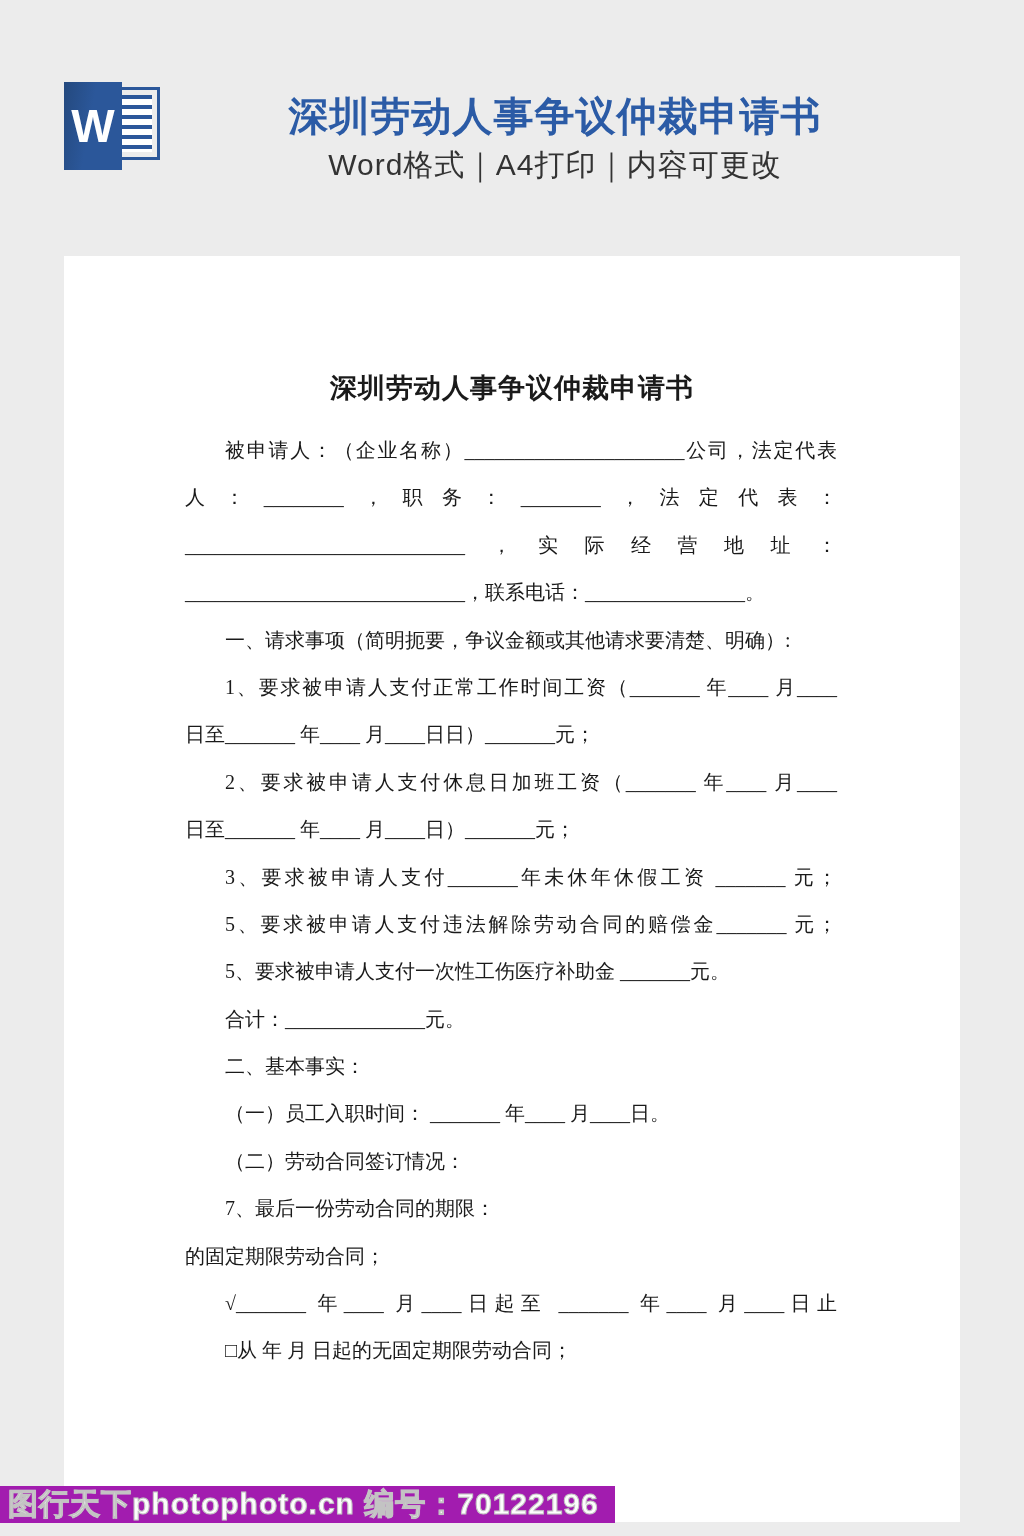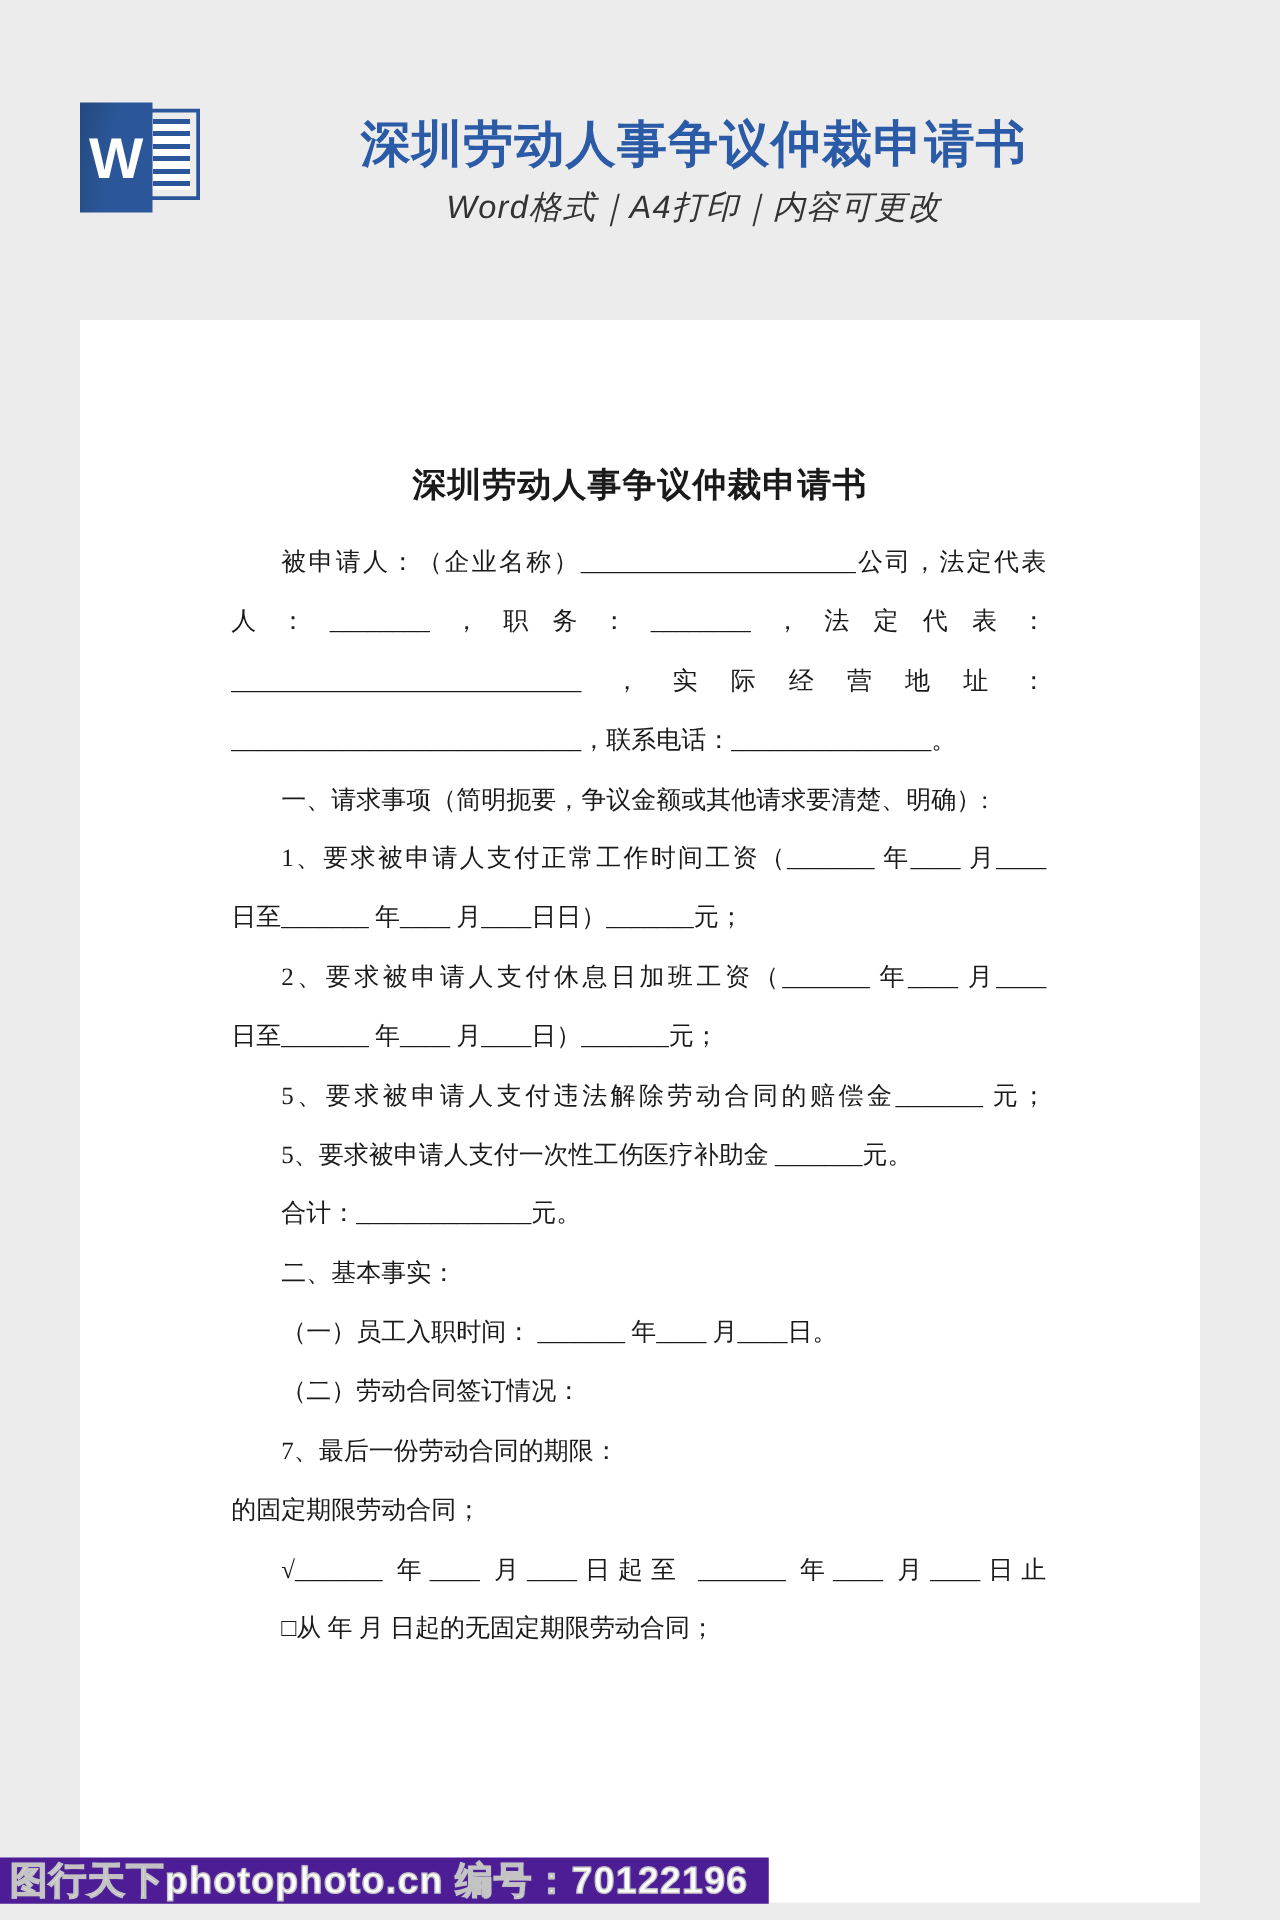--- a/index.html
+++ b/index.html
@@ -24,21 +24,21 @@
     background:linear-gradient(100deg,#24497e 0%,#2B579A 45%);
     display:flex;align-items:center;justify-content:center;
     color:#fff;font-size:46px;font-weight:700;z-index:2;
   }
   .header-text{position:absolute;left:170px;top:92px;width:770px;text-align:center;}
   .tpl-title{
     margin:0;font-size:40px;font-weight:700;color:#2B5BA6;
     letter-spacing:1px;line-height:48px;
   }
   .tpl-subtitle{
-    margin:10px 0 0 0;font-size:26px;color:#333;letter-spacing:1px;line-height:30px;font-style:italic;
+    margin:10px 0 0 0;font-size:30px;color:#333;letter-spacing:1px;line-height:30px;
   }
   
   .page{
     position:absolute;left:64px;top:256px;width:896px;height:1266px;
     background:#fff;
     font-family:"Liberation Serif","DejaVu Serif",serif;color:#1a1a1a;
   }
   .doc-title{
     position:absolute;left:0;top:114px;width:100%;margin:0;
     text-align:center;font-size:27px;font-weight:700;letter-spacing:1px;
@@ -46,21 +46,21 @@
   .doc-body{
     position:absolute;left:121px;top:171px;width:652px;
     font-size:20px;
   }
   .line{height:47.4px;line-height:47.4px;white-space:nowrap;}
   .ind{text-indent:40px;}
   .jl{white-space:normal;text-align:justify;text-align-last:justify;}
   
   .watermark{
     position:absolute;left:0;top:1486px;height:37px;
-    background:#4c1d95;display:flex;align-items:center;
+    background:#a21caf;display:flex;align-items:center;
     padding:0 16px 0 8px;z-index:5;
   }
   .watermark span{
     font-size:30px;font-weight:700;letter-spacing:1px;
     color:#fdfdfd;-webkit-text-stroke:1px #c3c3c3;
     text-shadow:0 0 1px #d8d8d8;
     white-space:nowrap;
   }
 </style>
 </head>
@@ -82,20 +82,21 @@
   <div class="doc-body">
     <div class="line ind jl">被申请人：（企业名称）______________________公司，法定代表</div>
     <div class="line jl">人：________，职务：________，法定代表：</div>
     <div class="line jl">____________________________，实际经营地址：</div>
     <div class="line">____________________________，联系电话：________________。</div>
     <div class="line ind">一、请求事项（简明扼要，争议金额或其他请求要清楚、明确）:</div>
     <div class="line ind jl">1、要求被申请人支付正常工作时间工资（_______ 年____ 月____</div>
     <div class="line">日至_______ 年____ 月____日日）_______元；</div>
     <div class="line ind jl">2、要求被申请人支付休息日加班工资（_______ 年____ 月____</div>
     <div class="line">日至_______ 年____ 月____日）_______元；</div>
+    <div class="line ind jl">3、要求被申请人支付_______年未休年休假工资 _______ 元；</div>
     <div class="line ind jl">5、要求被申请人支付违法解除劳动合同的赔偿金_______ 元；</div>
     <div class="line ind">5、要求被申请人支付一次性工伤医疗补助金 _______元。</div>
     <div class="line ind">合计：______________元。</div>
     <div class="line ind">二、基本事实：</div>
     <div class="line ind">（一）员工入职时间： _______ 年____ 月____日。</div>
     <div class="line ind">（二）劳动合同签订情况：</div>
     <div class="line ind">7、最后一份劳动合同的期限：</div>
     <div class="line">的固定期限劳动合同；</div>
     <div class="line ind jl">√_______ 年____ 月____日起至 _______ 年____ 月____日止</div>
     <div class="line ind">□从 年 月 日起的无固定期限劳动合同；</div>

